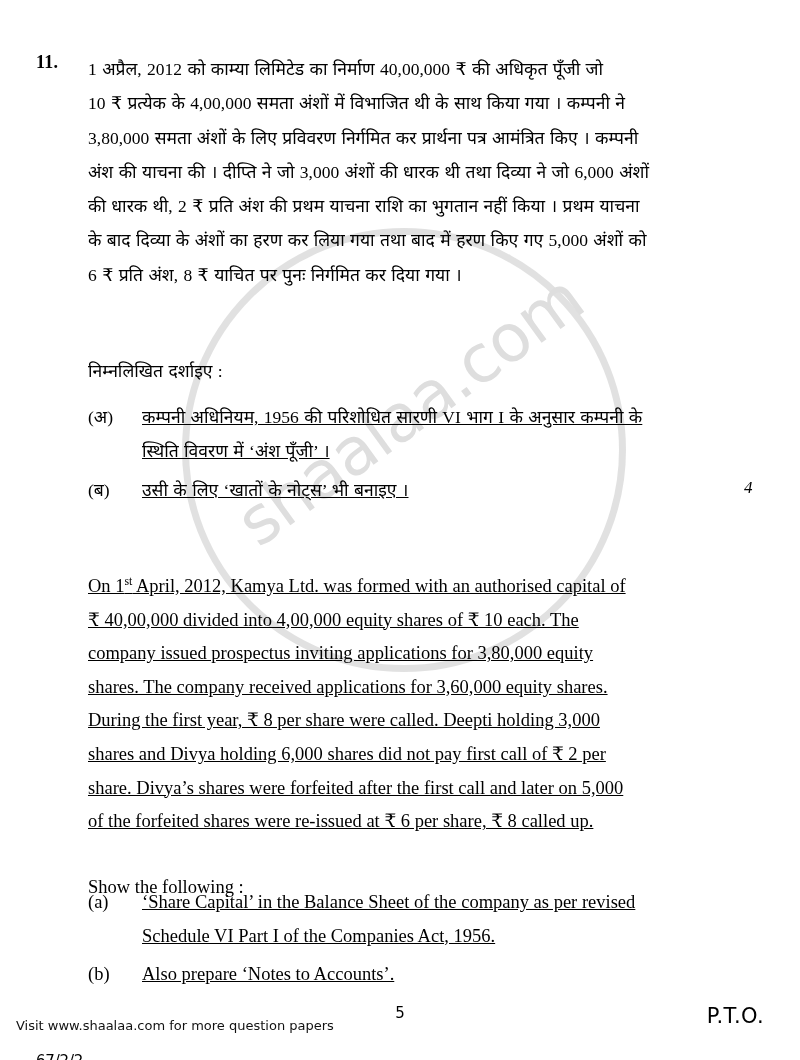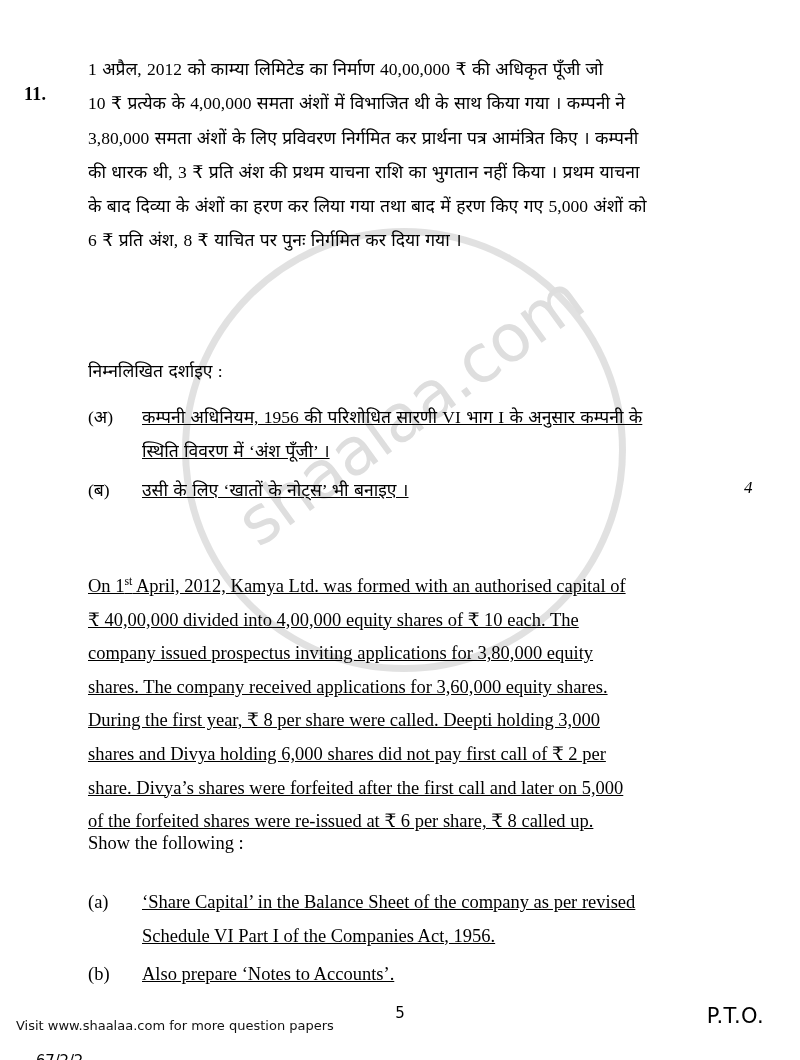--- a/index.html
+++ b/index.html
@@ -54,26 +54,25 @@
   }
 
   
   #content {
     position: relative;
     z-index: 2;
   }
 
   .qnum {
     position: absolute;
-    left: 24px;
+    left: 36px;
     top: 52px;
     font-weight: bold;
     font-size: 18px;
     letter-spacing: .3px;
-    margin-top: 32px;
   }
 
   .block {
     position: absolute;
     left: 88px;
     width: 632px;
   }
 
   
   .hindi {
@@ -171,21 +170,22 @@
   </div>
 
   <div id="content">
 
     <div class="qnum">11.</div>
 
     <div class="block hindi" style="top:52px;">
       <div>1 अप्रैल, 2012 को काम्या लिमिटेड का निर्माण 40,00,000 ₹ की अधिकृत पूँजी जो</div>
       <div>10 ₹ प्रत्येक के 4,00,000 समता अंशों में विभाजित थी के साथ किया गया । कम्पनी ने</div>
       <div>3,80,000 समता अंशों के लिए प्रविवरण निर्गमित कर प्रार्थना पत्र आमंत्रित किए । कम्पनी</div>
-      <div>की धारक थी, 3 ₹ प्रति अंश की प्रथम याचना राशि का भुगतान नहीं किया । प्रथम याचना</div>
+      <div>अंश की याचना की । दीप्ति ने जो 3,000 अंशों की धारक थी तथा दिव्या ने जो 6,000 अंशों</div>
+      <div>की धारक थी, 2 ₹ प्रति अंश की प्रथम याचना राशि का भुगतान नहीं किया । प्रथम याचना</div>
       <div>के बाद दिव्या के अंशों का हरण कर लिया गया तथा बाद में हरण किए गए 5,000 अंशों को</div>
       <div>6 ₹ प्रति अंश, 8 ₹ याचित पर पुनः निर्गमित कर दिया गया ।</div>
     </div>
 
     <div class="block hindi" style="top:354px;">निम्नलिखित दर्शाइए :</div>
 
     <div class="subrow hindi" style="top:400px;">
       <div class="lbl">(अ)</div>
       <div class="body">
         <div>कम्पनी अधिनियम, 1956 की परिशोधित सारणी VI भाग I के अनुसार कम्पनी के</div>
@@ -206,21 +206,21 @@
       <div><span>On 1</span><sup>st</sup><span> April, 2012, Kamya Ltd. was formed with an authorised capital of</span></div>
       <div>₹  40,00,000  divided  into  4,00,000  equity  shares  of  ₹  10  each.  The</div>
       <div>company   issued   prospectus   inviting   applications   for   3,80,000   equity</div>
       <div>shares.  The  company  received  applications  for  3,60,000  equity  shares.</div>
       <div>During  the  first  year,  ₹  8  per  share  were  called.  Deepti  holding  3,000</div>
       <div>shares and Divya holding 6,000 shares did not pay first call of ₹  2 per</div>
       <div>share. Divya’s shares were forfeited after the first call and later on 5,000</div>
       <div class="noj">of the forfeited shares were re-issued at ₹  6 per share, ₹  8 called up.</div>
     </div>
 
-    <div class="block eng noj" style="top:827px;">Show the following :</div>
+    <div class="block eng noj" style="top:871px;">Show the following :</div>
 
     <div class="subrow eng" style="top:886px;">
       <div class="lbl">(a)</div>
       <div class="body">
         <div>‘Share Capital’ in the Balance Sheet of the company as per revised</div>
         <div class="noj">Schedule VI Part I of the Companies Act, 1956.</div>
       </div>
     </div>
 
     <div class="subrow eng noj" style="top:958px;">

